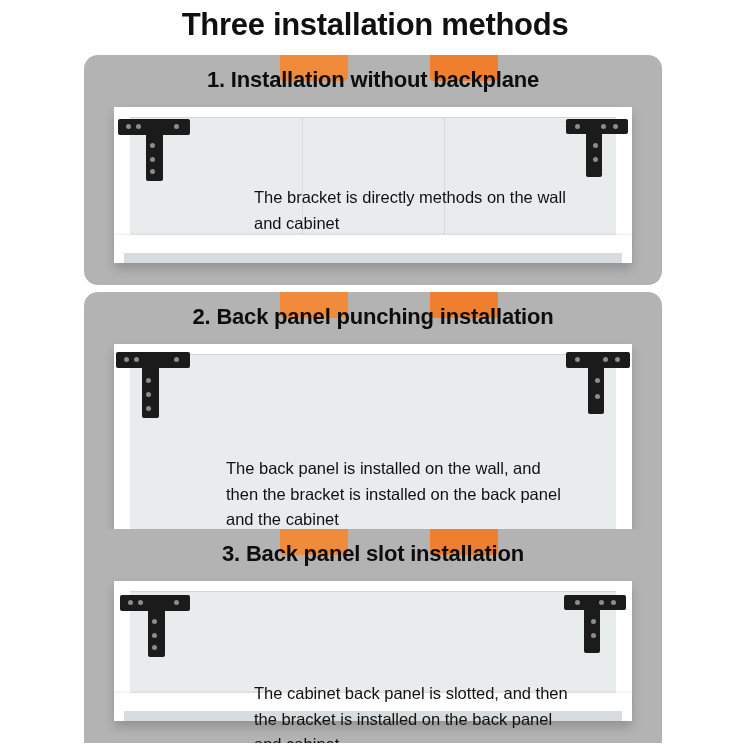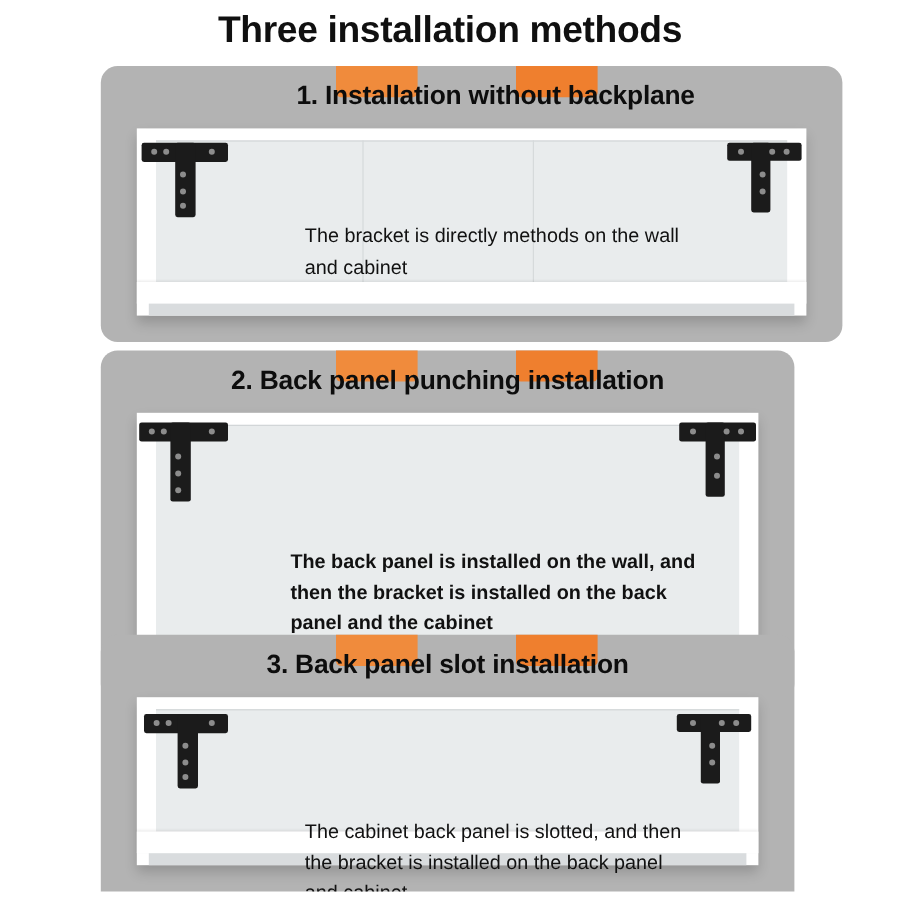--- a/index.html
+++ b/index.html
@@ -29,21 +29,21 @@
     line-height: 1.25;
   }
   .panel {
     position: absolute;
     left: 84px;
     width: 578px;
     background: #b3b3b3;
     border-radius: 14px;
     overflow: hidden;
   }
-  .panel-1 { top: 55px; height: 230px; padding-left: 40px; }
+  .panel-1 { top: 55px; height: 230px; }
   .panel-2 { top: 292px; height: 292px; }
   .panel-3 { top: 529px; height: 214px; border-bottom-left-radius: 0; border-bottom-right-radius: 0; }
 
   
   .blob {
     position: absolute;
     top: -26px;
     width: 68px;
     height: 52px;
     background: #f08b3c;
@@ -134,21 +134,21 @@
 
   .callout {
     position: absolute;
     z-index: 5;
     color: #111111;
     font-size: 16.5px;
     line-height: 1.55;
     font-weight: 500;
   }
   .callout.c1 { left: 140px; top: 78px; width: 330px; }
-  .callout.c2 { left: 128px; top: 112px; width: 340px; font-weight: bold; }
+  .callout.c2 { left: 112px; top: 112px; width: 340px; }
   .callout.c3 { left: 140px; top: 100px; width: 330px; }
 </style>
 </head>
 <body>
 
 <div class="page">
 
   <div class="main-title">Three installation methods</div>
 
   <div class="panel panel-1">

